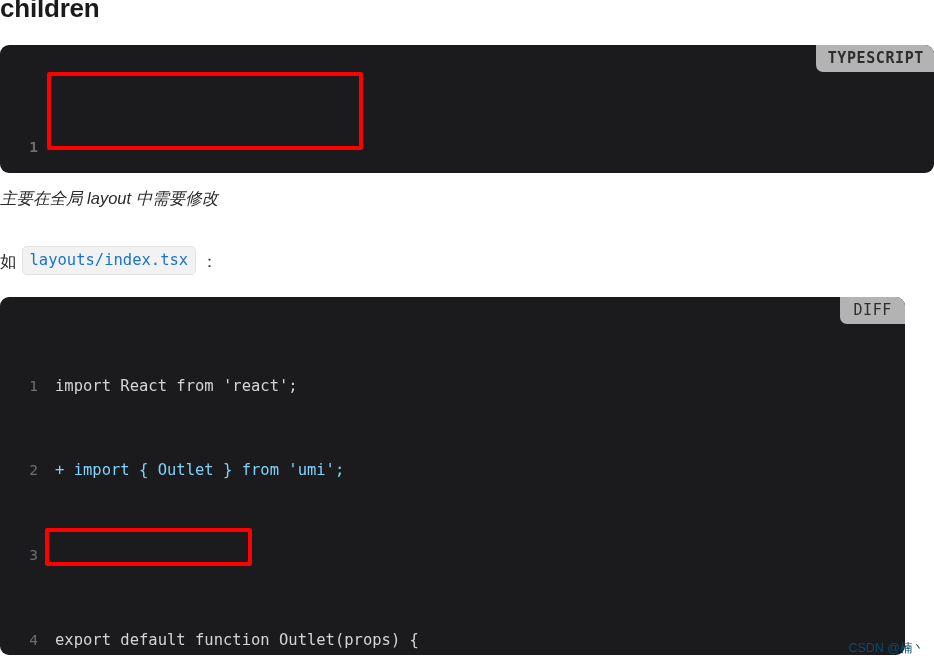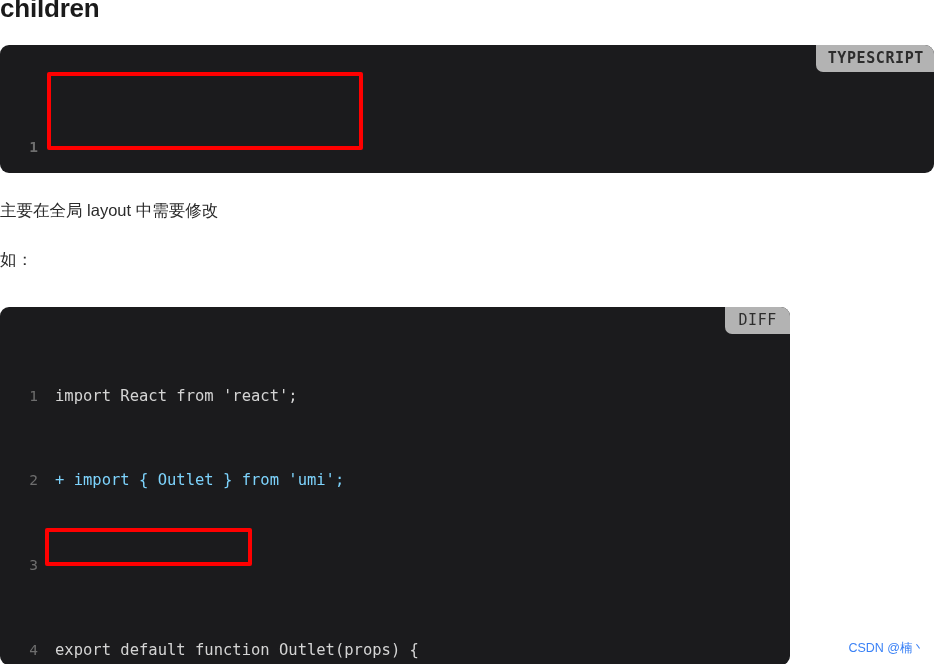--- a/index.html
+++ b/index.html
@@ -39,22 +39,22 @@
   }
   #code-block-ts {
     left: 0px;
     top: 45px;
     width: 934px;
     height: 128px;
     font-weight: bold;
   }
   #code-block-diff {
     left: 0px;
-    top: 307px;
-    width: 790px;
+    top: 297px;
+    width: 905px;
     height: 358px;
   }
 
   
   .lang-badge {
     position: absolute;
     top: 0px;
     right: 0px;
     background: #b3b3b3;
     color: #2d2d2d;
@@ -127,21 +127,21 @@
   }
 
   
   .prose {
     position: absolute;
     font-size: 16.5px;
     line-height: 26px;
     color: #2b2b2b;
     white-space: nowrap;
   }
-  #prose-line-1 { left: 0px; top: 197px; }
+  #prose-line-1 { left: 0px; top: 185px; font-style: italic; }
   #prose-line-2 { left: 0px; top: 246px; display: flex; align-items: center; }
 
   .inline-code {
     display: inline-block;
     background: #f2f2f2;
     color: #1874cd;
     border: 1px solid #e2e2e2;
     border-radius: 5px;
     font-family: "DejaVu Sans Mono", "Liberation Mono", monospace;
     font-size: 15.5px;
@@ -149,21 +149,21 @@
     padding: 3px 7px 4px 7px;
     margin: 0 5px;
   }
 
   
   .watermark {
     position: absolute;
     right: 9px;
     bottom: 7px;
     font-size: 12.5px;
-    color: #3b82f6;
+    color: #0c4a6e;
     white-space: nowrap;
   }
 </style>
 </head>
 <body>
 
 <div class="page-heading">children</div>
 
 <div class="code-block" id="code-block-ts">
   <div class="lang-badge">TYPESCRIPT</div>
@@ -177,20 +177,21 @@
     </div>
     
   </div>
 </div>
 <div class="red-box" id="red-box-ts"></div>
 
 <div class="prose" id="prose-line-1">主要在全局 layout 中需要修改</div>
 
 <div class="prose" id="prose-line-2">
   <span>如</span>
+  <code class="inline-code">layouts/index.tsx</code>
   <span>：</span>
 </div>
 
 <div class="code-block" id="code-block-diff">
   <div class="lang-badge">DIFF</div>
 
   <div class="code-lines" id="lines-diff">
     <div class="code-row">
       <span class="ln">1</span>
       <span class="code-text diff-plain">import React from 'react';</span>

